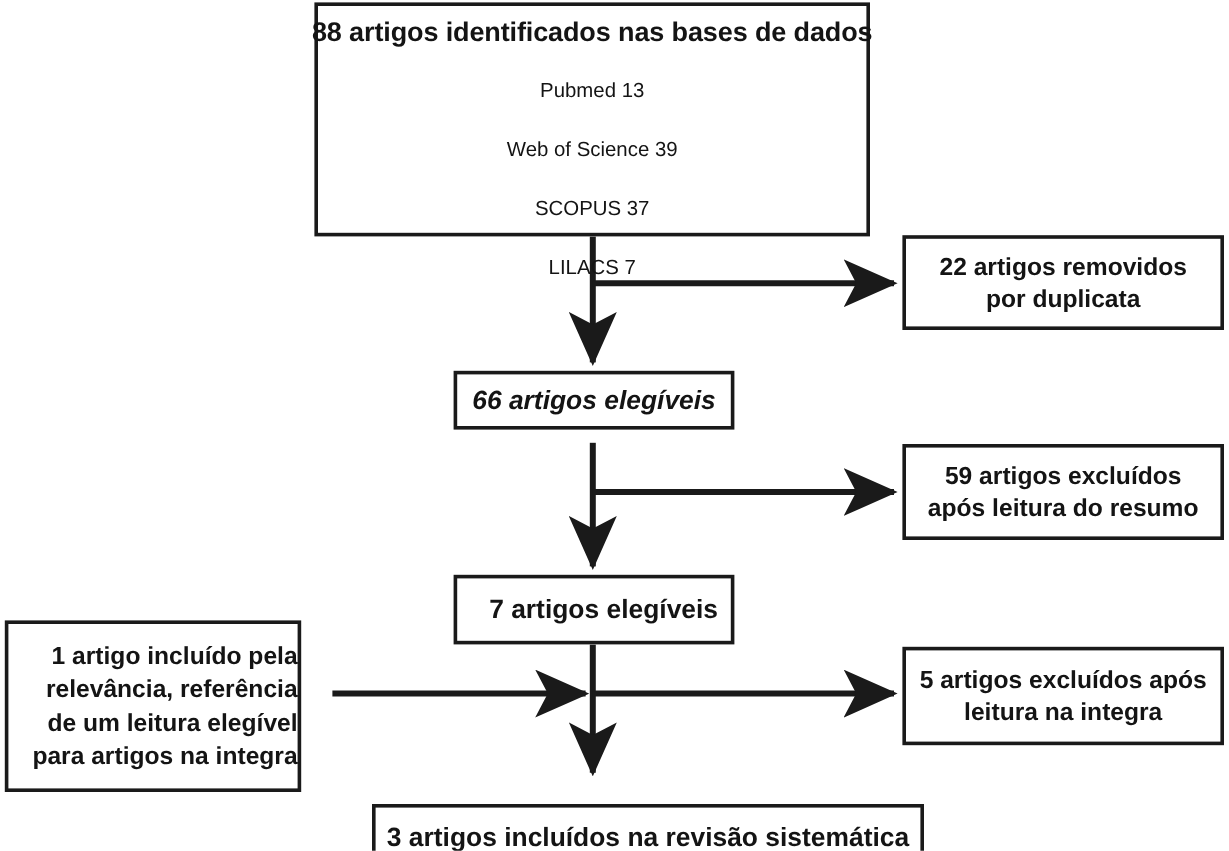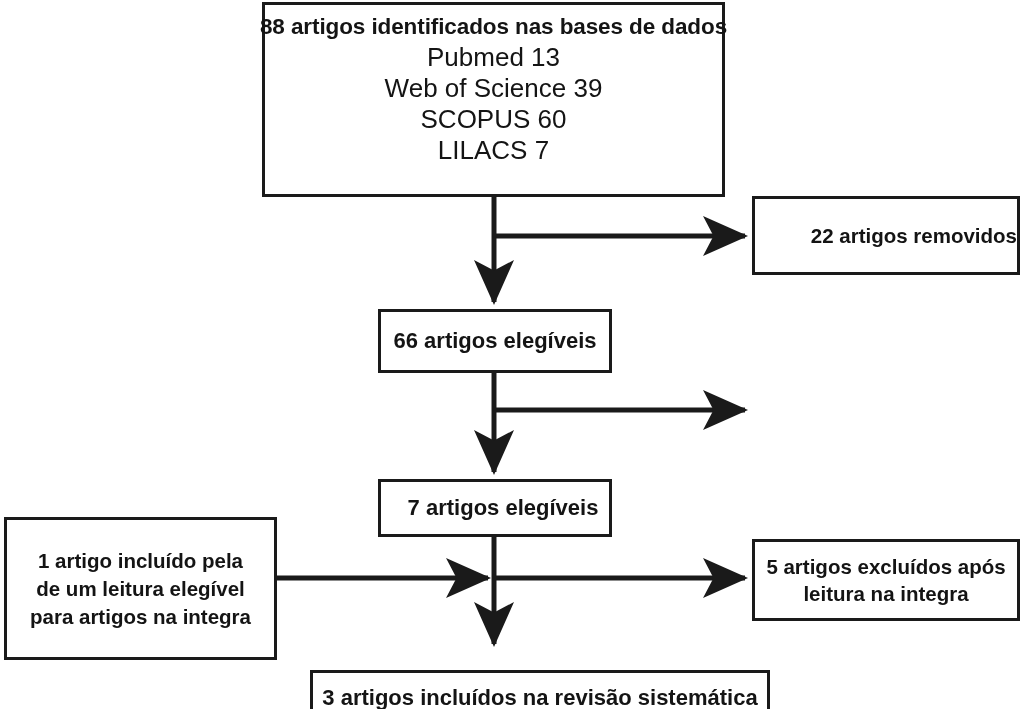--- a/index.html
+++ b/index.html
@@ -51,56 +51,57 @@
   }
 
   
   #node-sources {
     left: 262px;
     top: 2px;
     width: 463px;
     height: 195px;
     padding-top: 6px;
     justify-content: flex-start;
+    gap: 18px;
   }
   #node-sources .line {
-    font-size: 26px;
+    font-size: 17px;
     line-height: 31px;
   }
   #node-sources .line.bold {
     font-size: 22.5px;
     letter-spacing: -0.1px;
   }
 
   
   #node-eligible-66 {
     left: 378px;
     top: 309px;
     width: 234px;
-    height: 64px;
+    height: 49px;
+    font-style: italic;
   }
   #node-eligible-7 {
     left: 378px;
     top: 479px;
     width: 234px;
     height: 58px;
     padding-left: 16px;
   }
   #node-eligible-66 .line,
   #node-eligible-7 .line {
     font-size: 22px;
   }
 
   
   #node-removed-duplicates {
     left: 752px;
     top: 196px;
     width: 268px;
     height: 79px;
-    align-items: flex-end;
   }
   #node-excluded-abstract {
     left: 752px;
     top: 370px;
     width: 268px;
     height: 80px;
   }
   #node-excluded-fulltext {
     left: 752px;
     top: 539px;
@@ -112,22 +113,23 @@
   #node-excluded-abstract .line,
   #node-excluded-fulltext .line {
     font-size: 20.5px;
     line-height: 27px;
   }
 
   
   #node-included-relevance {
     left: 4px;
     top: 517px;
-    width: 273px;
+    width: 247px;
     height: 143px;
+    align-items: flex-end;
   }
   #node-included-relevance .line {
     font-size: 20.5px;
     line-height: 28px;
   }
 
   
   #node-final-included {
     left: 310px;
     top: 670px;
@@ -176,39 +178,45 @@
 
     <g>
       <line x1="277" y1="578" x2="488" y2="578" stroke="#1a1a1a" stroke-width="5" marker-end="url(#arrowhead)"></line>
     </g>
   </svg>
 
   <div class="node" id="node-sources">
     <span class="line bold">88 artigos identificados nas bases de dados</span>
     <span class="line reg">Pubmed 13</span>
     <span class="line reg">Web of Science 39</span>
-    <span class="line reg">SCOPUS 60</span>
+    <span class="line reg">SCOPUS 37</span>
     <span class="line reg">LILACS 7</span>
   </div>
 
   <div class="node" id="node-removed-duplicates">
     <span class="line bold">22 artigos removidos</span>
+    <span class="line bold">por duplicata</span>
   </div>
 
   <div class="node" id="node-eligible-66">
     <span class="line bold">66 artigos elegíveis</span>
   </div>
 
+  <div class="node" id="node-excluded-abstract">
+    <span class="line bold">59 artigos excluídos</span>
+    <span class="line bold">após leitura do resumo</span>
+  </div>
 
   <div class="node" id="node-eligible-7">
     <span class="line bold">7 artigos elegíveis</span>
   </div>
 
   <div class="node" id="node-included-relevance">
     <span class="line bold">1 artigo incluído pela</span>
+    <span class="line bold">relevância, referência</span>
     <span class="line bold">de um leitura elegível</span>
     <span class="line bold">para artigos na integra</span>
   </div>
 
   <div class="node" id="node-excluded-fulltext">
     <span class="line bold">5 artigos excluídos após</span>
     <span class="line bold">leitura na integra</span>
   </div>
 
   <div class="node" id="node-final-included">

